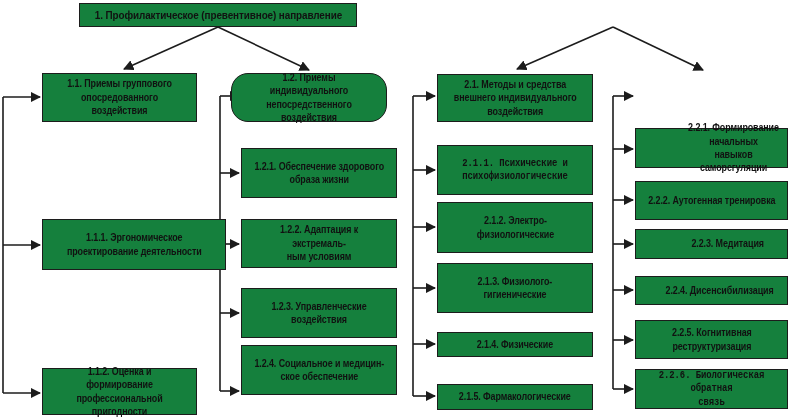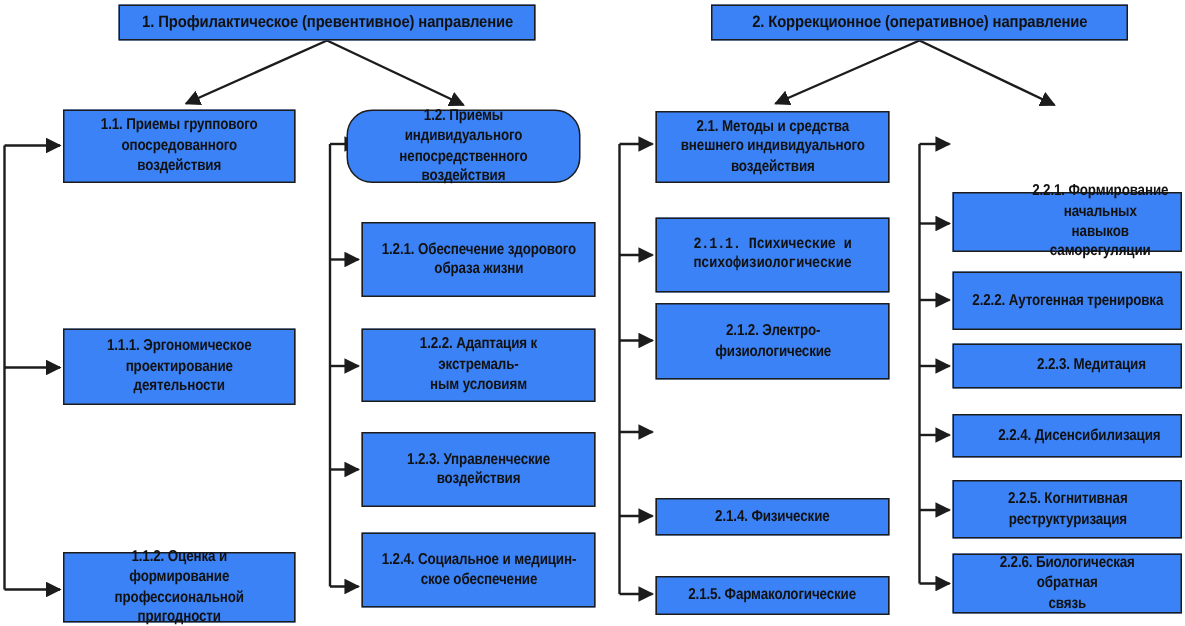--- a/index.html
+++ b/index.html
@@ -11,21 +11,21 @@
     background: #ffffff;
     font-family: "Liberation Sans", sans-serif;
     overflow: hidden;
   }
   .node {
     position: absolute;
     display: flex;
     align-items: center;
     justify-content: center;
     border: 1.5px solid #1c1c1c;
-    background: #3b82f6;
+    background: #15803d;
     text-align: center;
     z-index: 2;
   }
   .node .lbl {
     display: inline-block;
     white-space: pre-line;
     font-weight: bold;
     font-size: 10.5px;
     line-height: 1.28;
     color: #111111;
@@ -109,21 +109,21 @@
   </svg>
 
   <div class="node root" style="left:79px; top:3px; width:278px; height:24px;">
     <span class="lbl">1. Профилактическое (превентивное) направление</span>
   </div>
 
   <div class="node" style="left:42px; top:73px; width:155px; height:49px;">
     <span class="lbl">1.1. Приемы группового
 опосредованного воздействия</span>
   </div>
-  <div class="node" style="left:42px; top:219px; width:155px; height:51px;">
+  <div class="node" style="left:42px; top:219px; width:184px; height:51px;">
     <span class="lbl">1.1.1. Эргономическое
 проектирование деятельности</span>
   </div>
   <div class="node" style="left:42px; top:368px; width:155px; height:47px;">
     <span class="lbl">1.1.2. Оценка и формирование
 профессиональной пригодности</span>
   </div>
 
   <div class="node" style="left:231px; top:73px; width:156px; height:49px;border-radius:17px;">
     <span class="lbl">1.2. Приемы индивидуального
@@ -134,41 +134,42 @@
 образа жизни</span>
   </div>
   <div class="node" style="left:241px; top:219px; width:156px; height:49px;">
     <span class="lbl">1.2.2. Адаптация к экстремаль-
 ным условиям</span>
   </div>
   <div class="node" style="left:241px; top:288px; width:156px; height:50px;">
     <span class="lbl">1.2.3. Управленческие
 воздействия</span>
   </div>
-  <div class="node" style="left:241px; top:355px; width:156px; height:50px;">
+  <div class="node" style="left:241px; top:345px; width:156px; height:50px;">
     <span class="lbl">1.2.4. Социальное и медицин-
 ское обеспечение</span>
   </div>
 
-  <div class="node root" style="left:474px; top:3px; width:278px; height:24px;">
-    <span class="lbl">2. Коррекционное (оперативное) направление</span>
-  </div>
 
   <div class="node" style="left:437px; top:74px; width:156px; height:48px;">
     <span class="lbl">2.1. Методы и средства
 внешнего индивидуального
 воздействия</span>
   </div>
   <div class="node" style="left:437px; top:145px; width:156px; height:50px;font-family:Liberation Mono, monospace;">
     <span class="lbl">2.1.1. Психические и
 психофизиологические</span>
   </div>
   <div class="node" style="left:437px; top:202px; width:156px; height:51px;">
     <span class="lbl">2.1.2. Электро-
 физиологические</span>
+  </div>
+  <div class="node" style="left:437px; top:263px; width:156px; height:50px;">
+    <span class="lbl">2.1.3. Физиолого-
+гигиенические</span>
   </div>
   <div class="node" style="left:437px; top:332px; width:156px; height:25px;">
     <span class="lbl">2.1.4. Физические</span>
   </div>
   <div class="node" style="left:437px; top:384px; width:156px; height:26px;">
     <span class="lbl">2.1.5. Фармакологические</span>
   </div>
 
   <div class="node" style="left:635px; top:128px; width:153px; height:40px;padding-left:44px;">
     <span class="lbl">2.2.1. Формирование начальных
@@ -180,18 +181,18 @@
   <div class="node" style="left:635px; top:229px; width:153px; height:30px;padding-left:32px;">
     <span class="lbl">2.2.3. Медитация</span>
   </div>
   <div class="node" style="left:635px; top:276px; width:153px; height:29px;padding-left:16px;">
     <span class="lbl">2.2.4. Дисенсибилизация</span>
   </div>
   <div class="node" style="left:635px; top:320px; width:153px; height:39px;">
     <span class="lbl">2.2.5. Когнитивная
 реструктуризация</span>
   </div>
-  <div class="node" style="left:635px; top:369px; width:153px; height:40px;">
+  <div class="node" style="left:635px; top:369px; width:153px; height:40px;font-family:Liberation Mono, monospace;">
     <span class="lbl">2.2.6. Биологическая обратная
 связь</span>
   </div>
 
 </div>
 
 </body></html>

